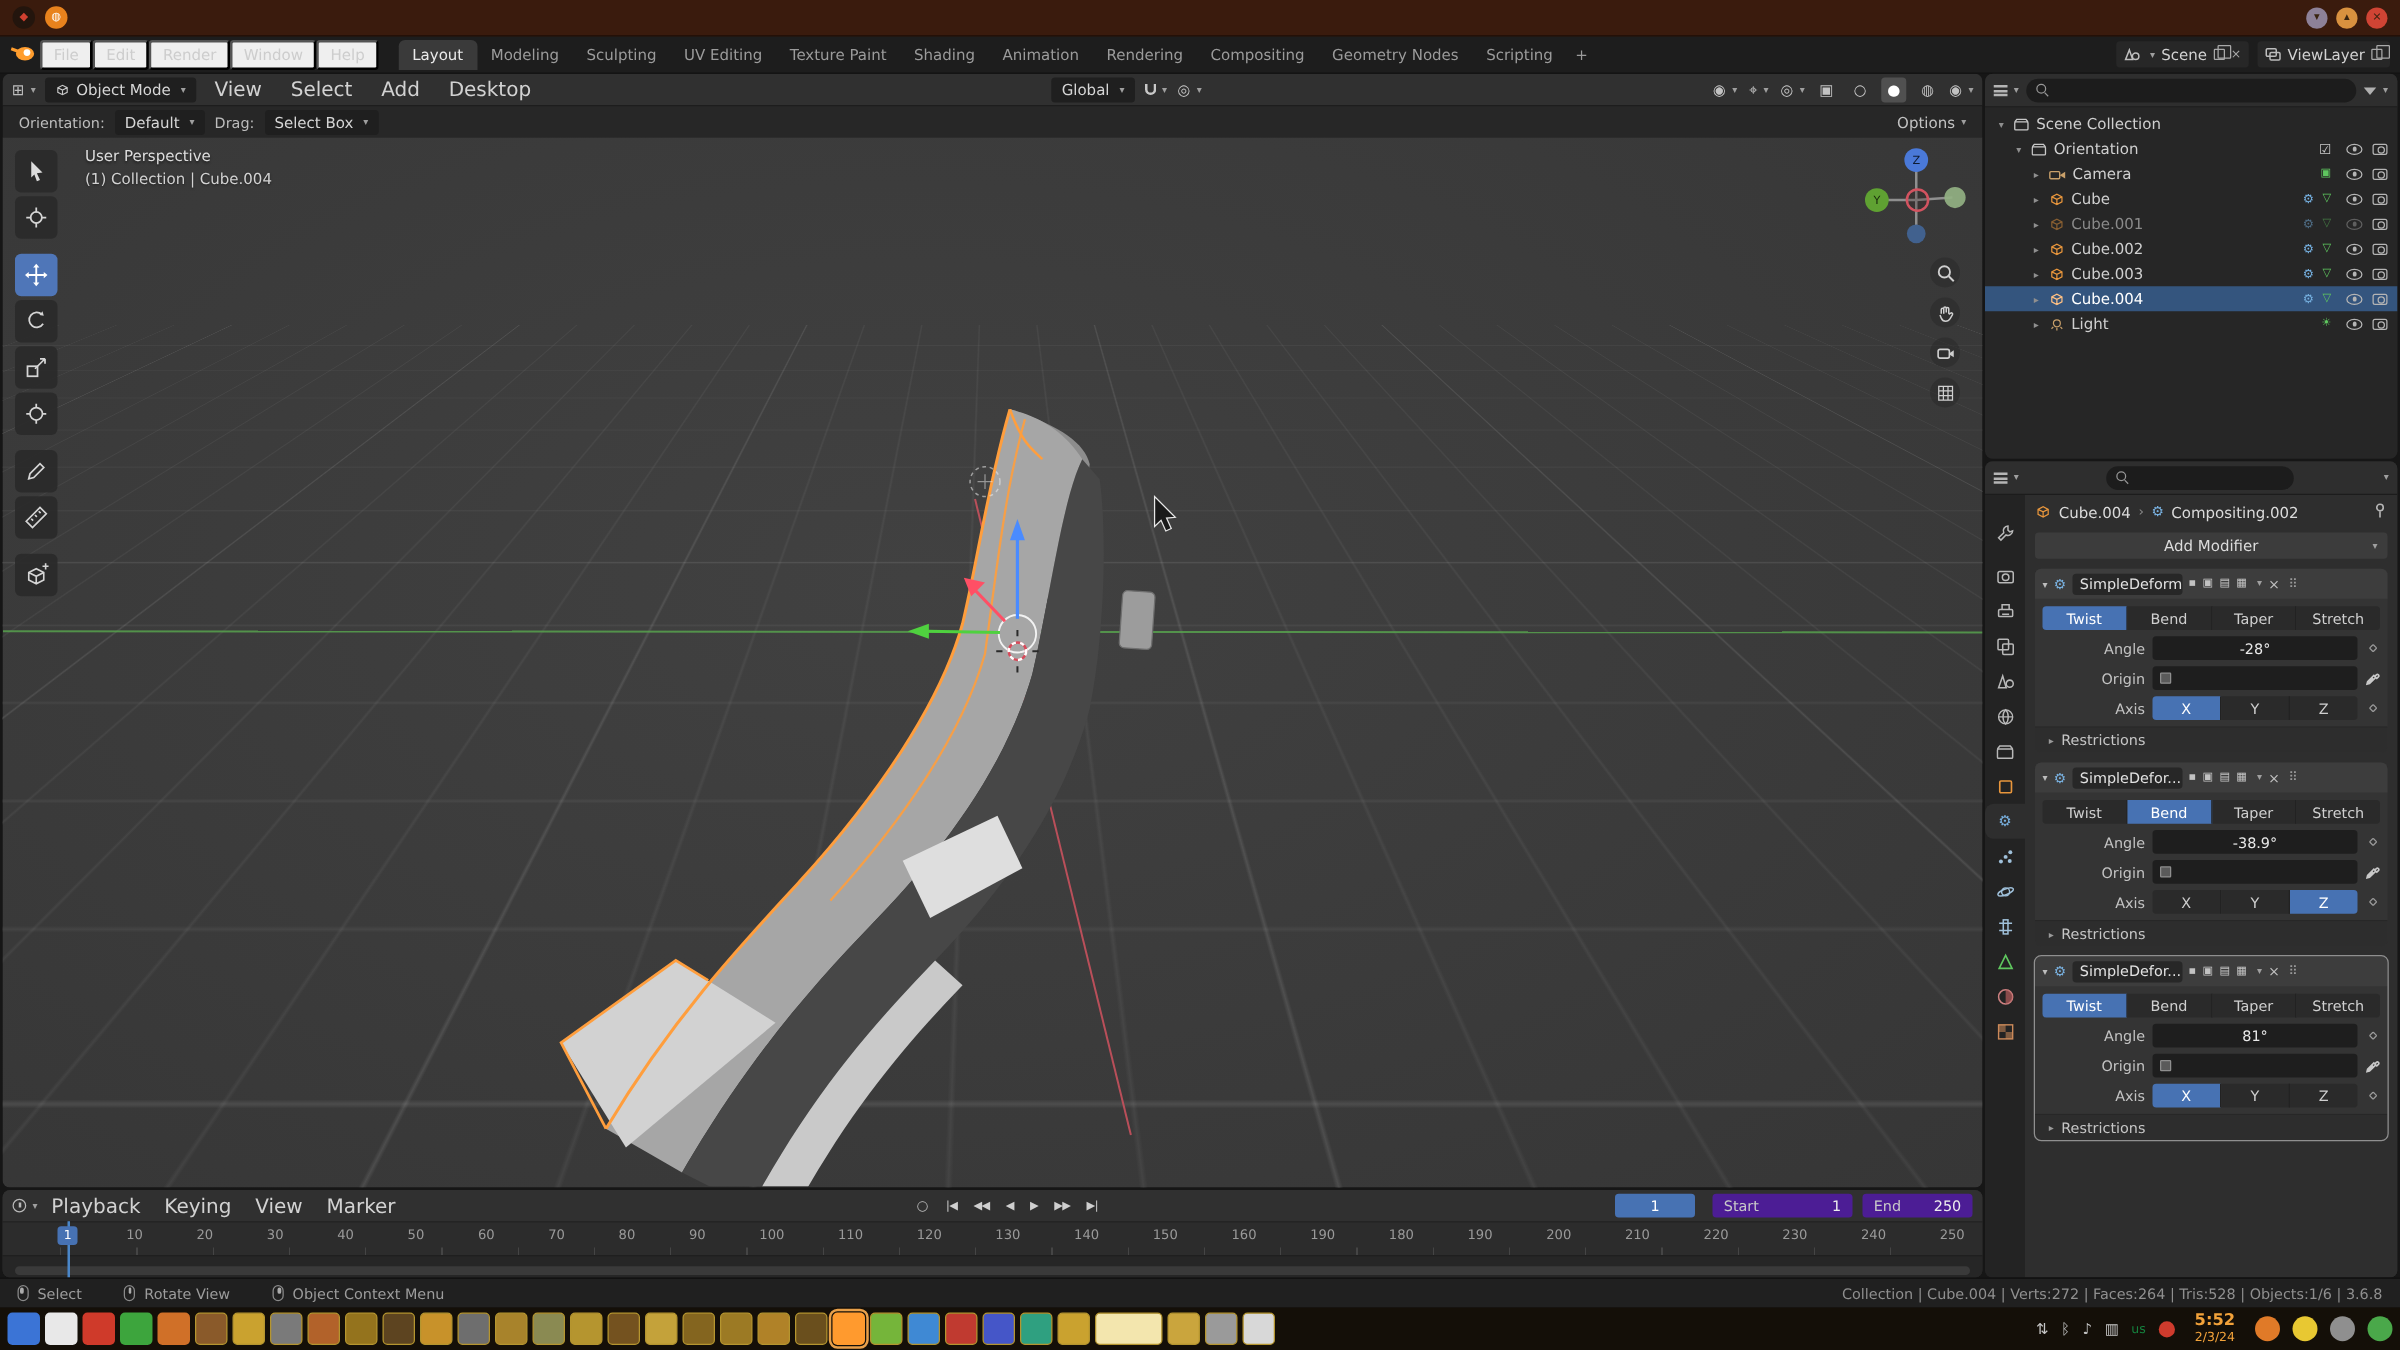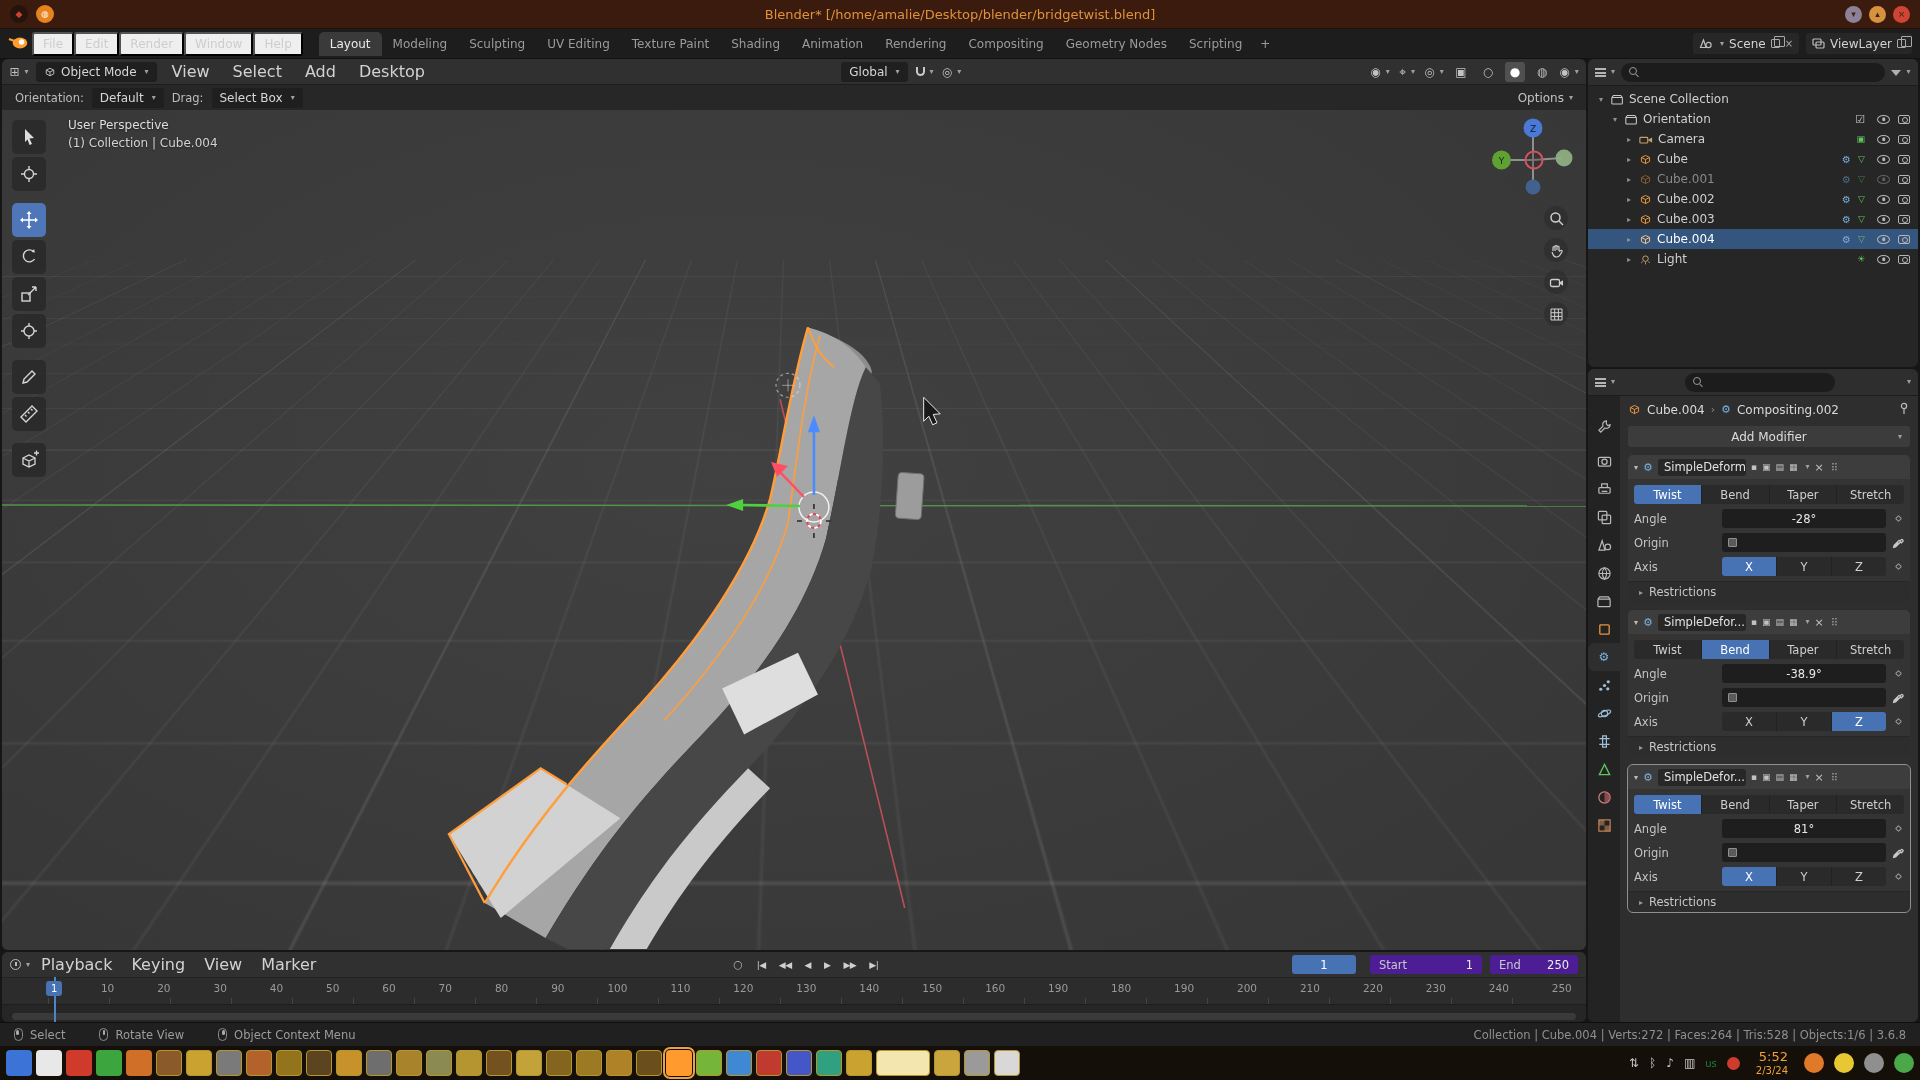--- a/index.html
+++ b/index.html
@@ -119,21 +119,21 @@
 .mtg{font-size:9px;color:#c2c2c2;line-height:1}
 .mod-x{color:#c0c0c0;font-size:11px;background:none;border:none}
 .mod-drag{color:#9a9a9a;font-size:10px;margin-left:2px}
 .mod-b{padding:6px 6px 0}
 .segrow{display:flex;width:100%;margin-bottom:5px}
 .segbtn{flex:1;height:19px;background:#2a2a2a;border:none;color:#cfcfcf;font-size:11.5px;border-right:1px solid #222}
 .segbtn:first-child{border-radius:3px 0 0 3px}
 .segbtn:last-child{border-radius:0 3px 3px 0;border-right:none}
 .segbtn.active{background:#4772b3;color:#fff}
 .prow{display:flex;align-items:center;gap:6px;margin-bottom:5px}
-.prow label{width:82px;color:#c3c3c3;font-size:11.5px;flex:none}
+.prow label{width:82px;text-align:right;color:#c3c3c3;font-size:11.5px;flex:none}
 .pfield{flex:1;height:19px;background:#1e1e1e;border-radius:3px;display:flex;align-items:center;justify-content:center;color:#e8e8e8;font-size:11.5px}
 .pfield.obj{justify-content:flex-start;padding:0 6px;gap:6px}
 .obj-ico{width:9px;height:9px;border:1.2px solid #8f8f8f;background:#5a5a5a;border-radius:1px;display:inline-block}
 .kcol{width:12px;display:flex;justify-content:center;flex:none}
 .kdot{width:5px;height:5px;border:1.2px solid #9a9a9a;border-radius:1px;transform:rotate(45deg);display:inline-block}
 .segrow.axis{flex:1;margin-bottom:0}
 .subrow{height:21px;margin:2px -6px 0;background:#2d2d2d;display:flex;align-items:center;gap:6px;padding:0 11px;color:#c6c6c6;font-size:11.5px;border-top:1px solid #272727;border-radius:0 0 5px 5px}
 .subrow .twisty{color:#9a9a9a;font-size:8px}
 
 
@@ -169,33 +169,32 @@
 .taskbar{height:34px;background:#140f08;display:flex;align-items:center;gap:4px;padding:0 6px;flex:none}
 .task{width:26px;height:26px;border-radius:4px;flex:none;border:none}
 .task.framed{border:1px solid #b5952f}
 .task.active{outline:2px solid #e8a04a;outline-offset:1px}
 .task.wide{width:54px}
 .tray{margin-left:auto;display:flex;align-items:center;gap:10px;color:#c6c6c6;font-size:12px}
 .tray-g{font-size:12px;color:#c6c6c6}
 .kb{font-size:10px;color:#15803d}
 .notif{width:13px;height:13px;border-radius:50%;background:#cf3b2d;display:inline-block}
 .clock{text-align:right;color:#f2a23a;line-height:1.15;margin:0 6px}
-.clock .t{font-size:13px;font-weight:normal}
+.clock .t{font-size:13px;font-weight:bold}
 .clock .d{font-size:10px}
 .trail{width:20px;height:20px;border-radius:50%;flex:none;display:inline-block}
 </style>
 </head>
 <body>
 
 <div id="app">
 
   <div class="wm-bar">
     <span class="wm-circle wm-c1">◆</span>
     <span class="wm-circle wm-c2">◍</span>
-    <div class="wm-title">Blender* [/home/amalie/Desktop/blender/bridgetwist.blend]</div>
     <div class="wm-right">
       <button class="wm-btn wm-min">▾</button>
       <button class="wm-btn wm-max">▴</button>
       <button class="wm-btn wm-close">×</button>
     </div>
   </div>
 
   <div class="topbar">
     <span style="margin-right:4px">
       <svg width="20" height="14" viewBox="0 0 20 14">

